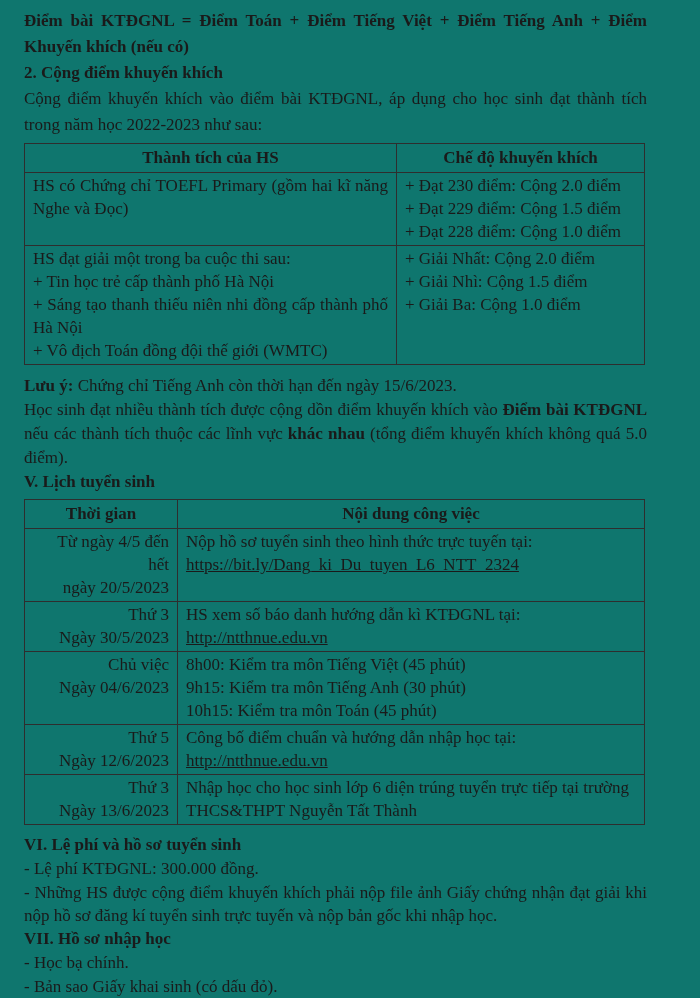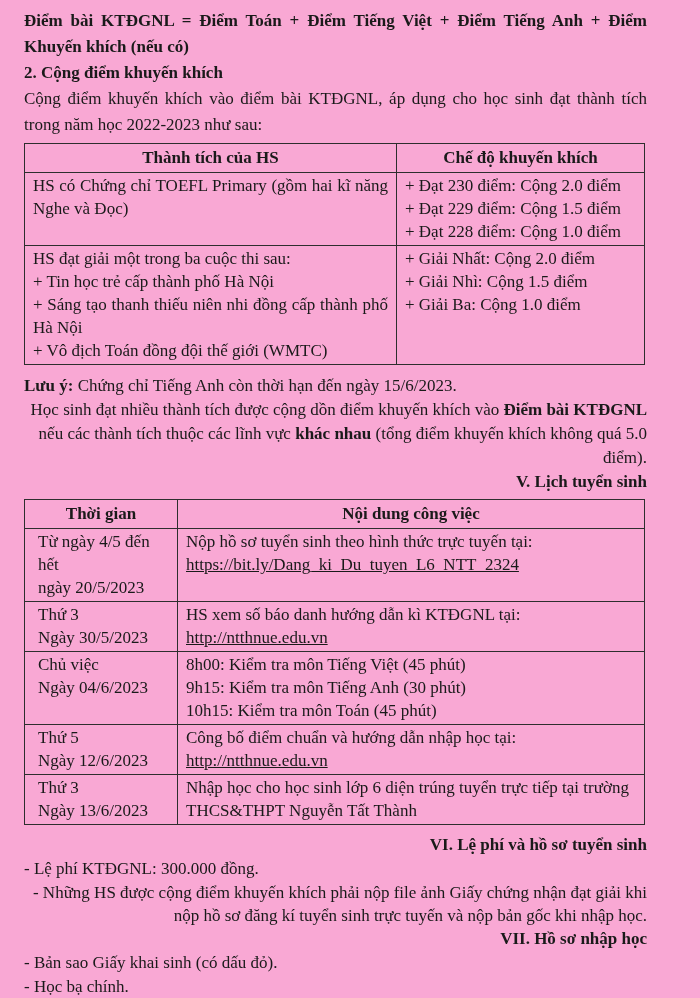--- a/index.html
+++ b/index.html
@@ -1,38 +1,38 @@
 <!DOCTYPE html>
 <html><head>
 <meta charset="utf-8">
 <style>
   html, body { margin: 0; padding: 0; }
   .page {
     position: relative;
     width: 700px;
     height: 998px;
     box-sizing: border-box;
-    background: #f9a8d4;
+    background: #0f766e;
     color: #1a1a1a;
     padding: 8px 53px 0 24px;
     font-family: "Liberation Serif", "DejaVu Serif", serif;
     font-size: 17px;
     overflow: hidden;
   }
   .para { margin: 0; text-align: justify; line-height: 26px; }
   .b { font-weight: bold; }
   .heading { margin: 0; font-weight: bold; line-height: 26px; text-align: left; }
-  .tight { line-height: 24px; text-align: right; }
+  .tight { line-height: 24px; }
 
   table { border-collapse: collapse; table-layout: fixed; width: 620px; margin-top: 5px; }
   td, th { border: 1.5px solid #2e2e2e; vertical-align: top; padding: 1px 8px 2px 8px; line-height: 23px; margin-left: 16px; }
   th { font-weight: bold; text-align: center; padding-top: 2px; padding-bottom: 3px; }
   .cell-line { line-height: 23px; }
   .ach-cell { text-align: justify; }
-  .time-cell { text-align: left; padding-left: 13px; }
+  .time-cell { text-align: right; padding-left: 13px; }
   .link { text-decoration: underline; cursor: pointer; }
 
   .note { margin: 9px 0 0 0; line-height: 24px; }
   .note .lbl { font-weight: bold; }
 
   .list-item { margin: 0; line-height: 24px; }
 </style>
 </head>
 <body>
 
@@ -147,16 +147,16 @@
       </td>
     </tr>
   </tbody>
     </table>
 
   <p class="heading tight" style="margin-top:8px">VI. Lệ phí và hồ sơ tuyển sinh</p>
   <p class="list-item">- Lệ phí KTĐGNL: 300.000 đồng.</p>
   <p class="list-item para tight" style="line-height:23px">- Những HS được cộng điểm khuyến khích phải nộp file ảnh Giấy chứng nhận đạt giải khi nộp hồ sơ đăng kí tuyển sinh trực tuyến và nộp bản gốc khi nhập học.</p>
 
   <p class="heading tight">VII. Hồ sơ nhập học</p>
+  <p class="list-item">- Học bạ chính.</p>
   <p class="list-item">- Bản sao Giấy khai sinh (có dấu đỏ).</p>
-  <p class="list-item">- Học bạ chính.</p>
 
 </div>
 
 </body></html>

